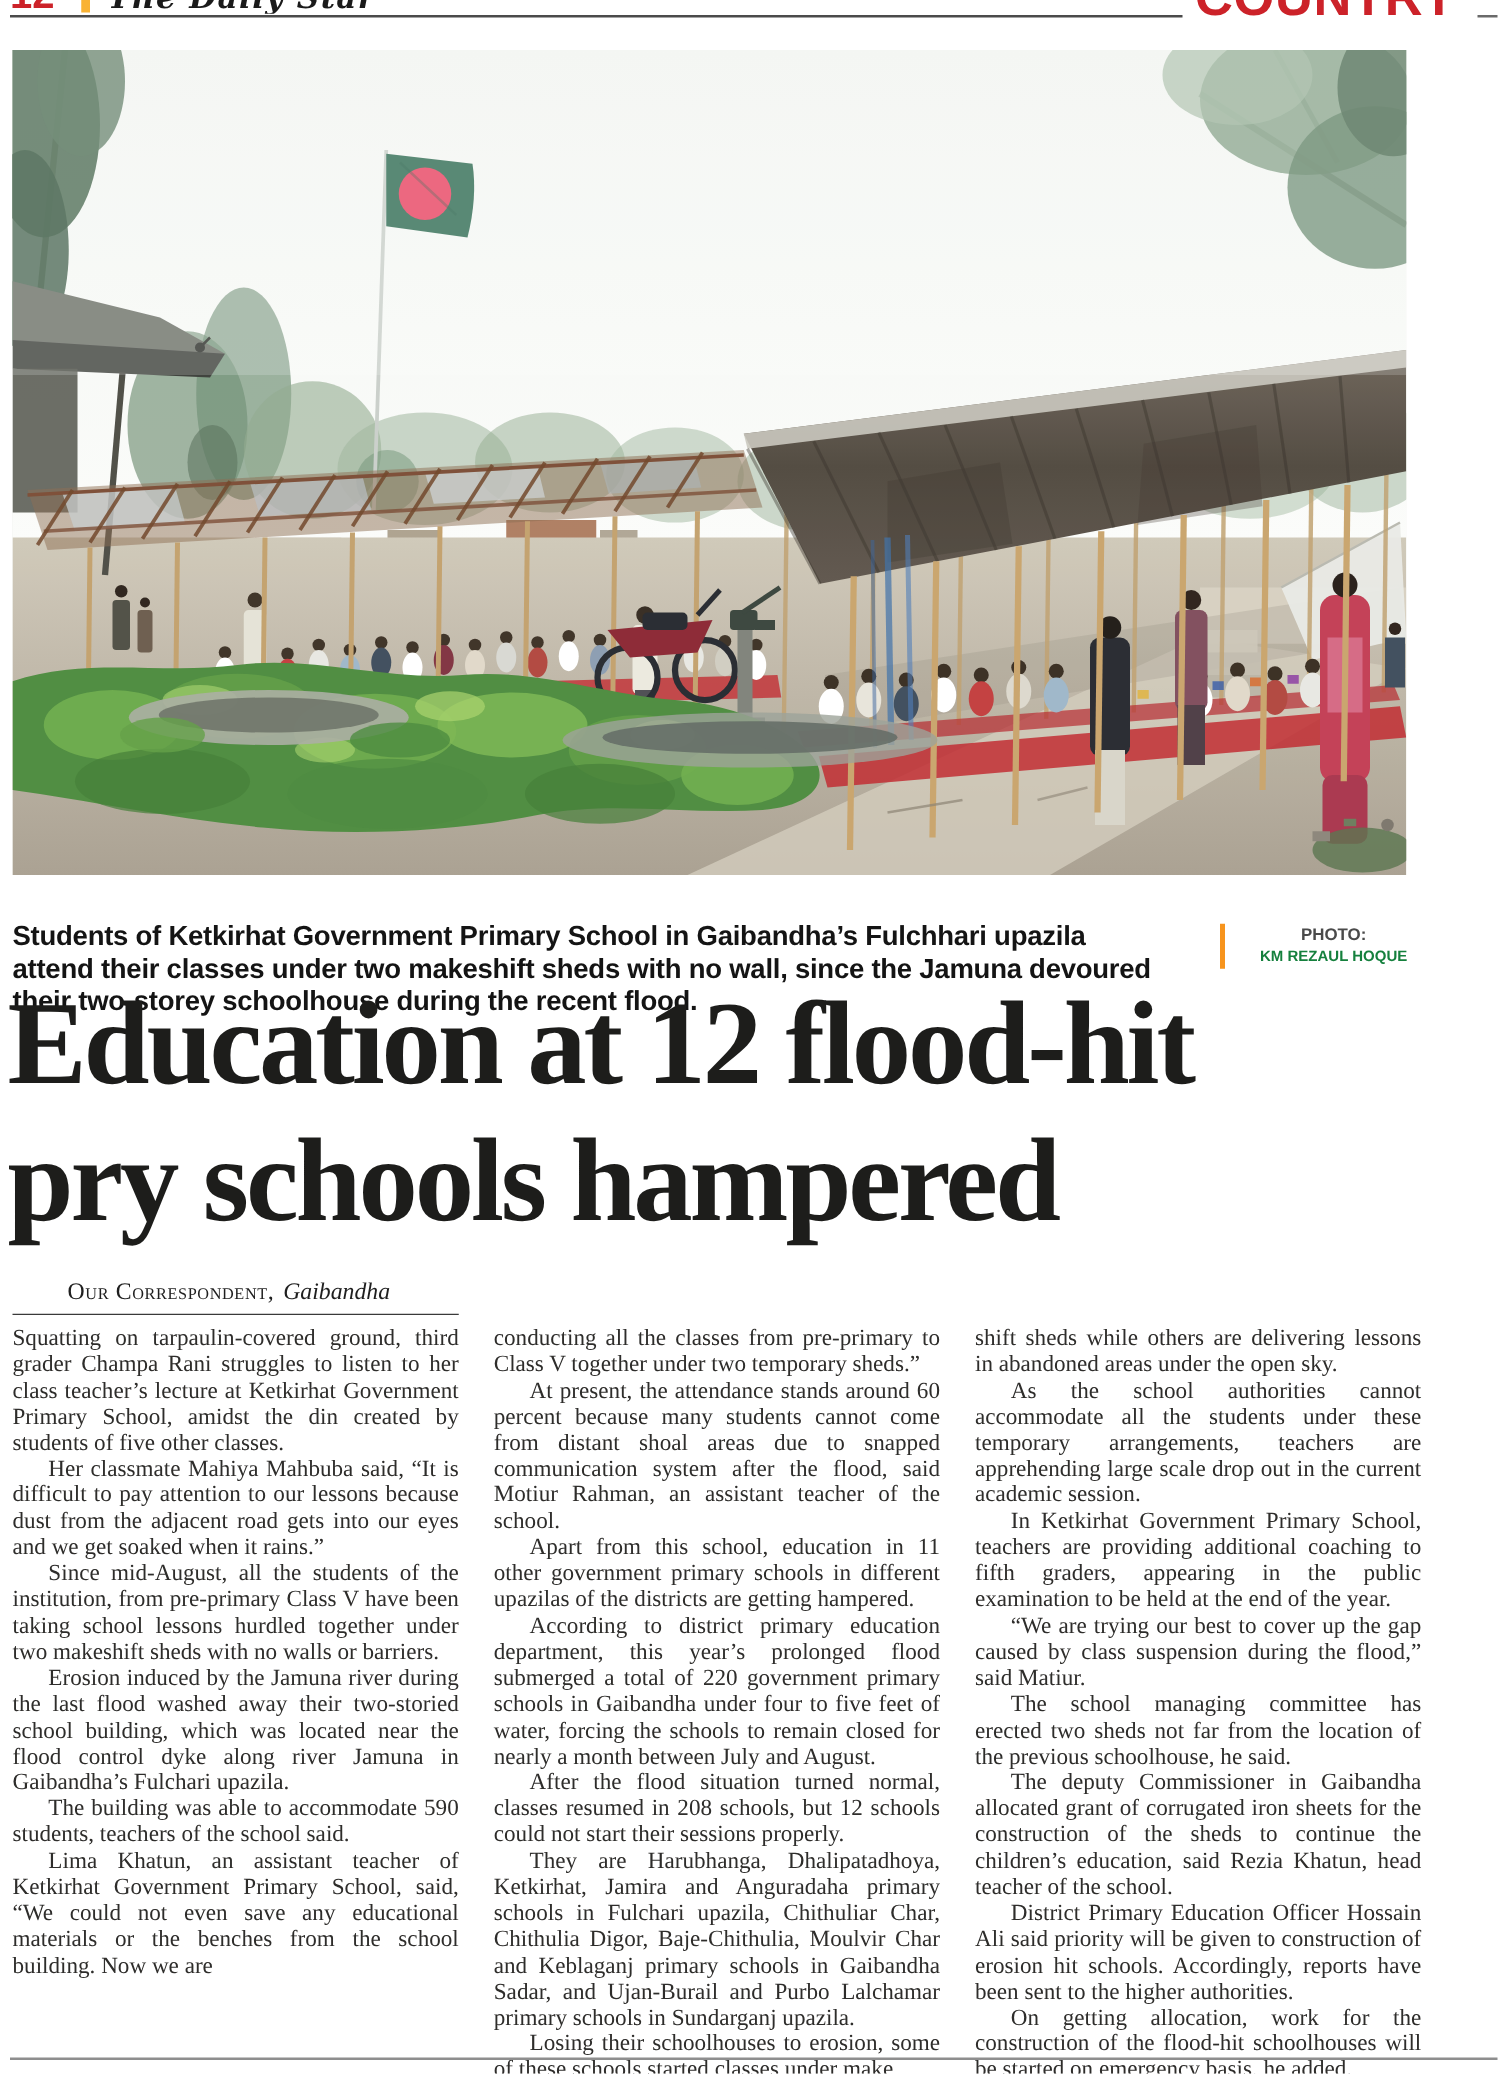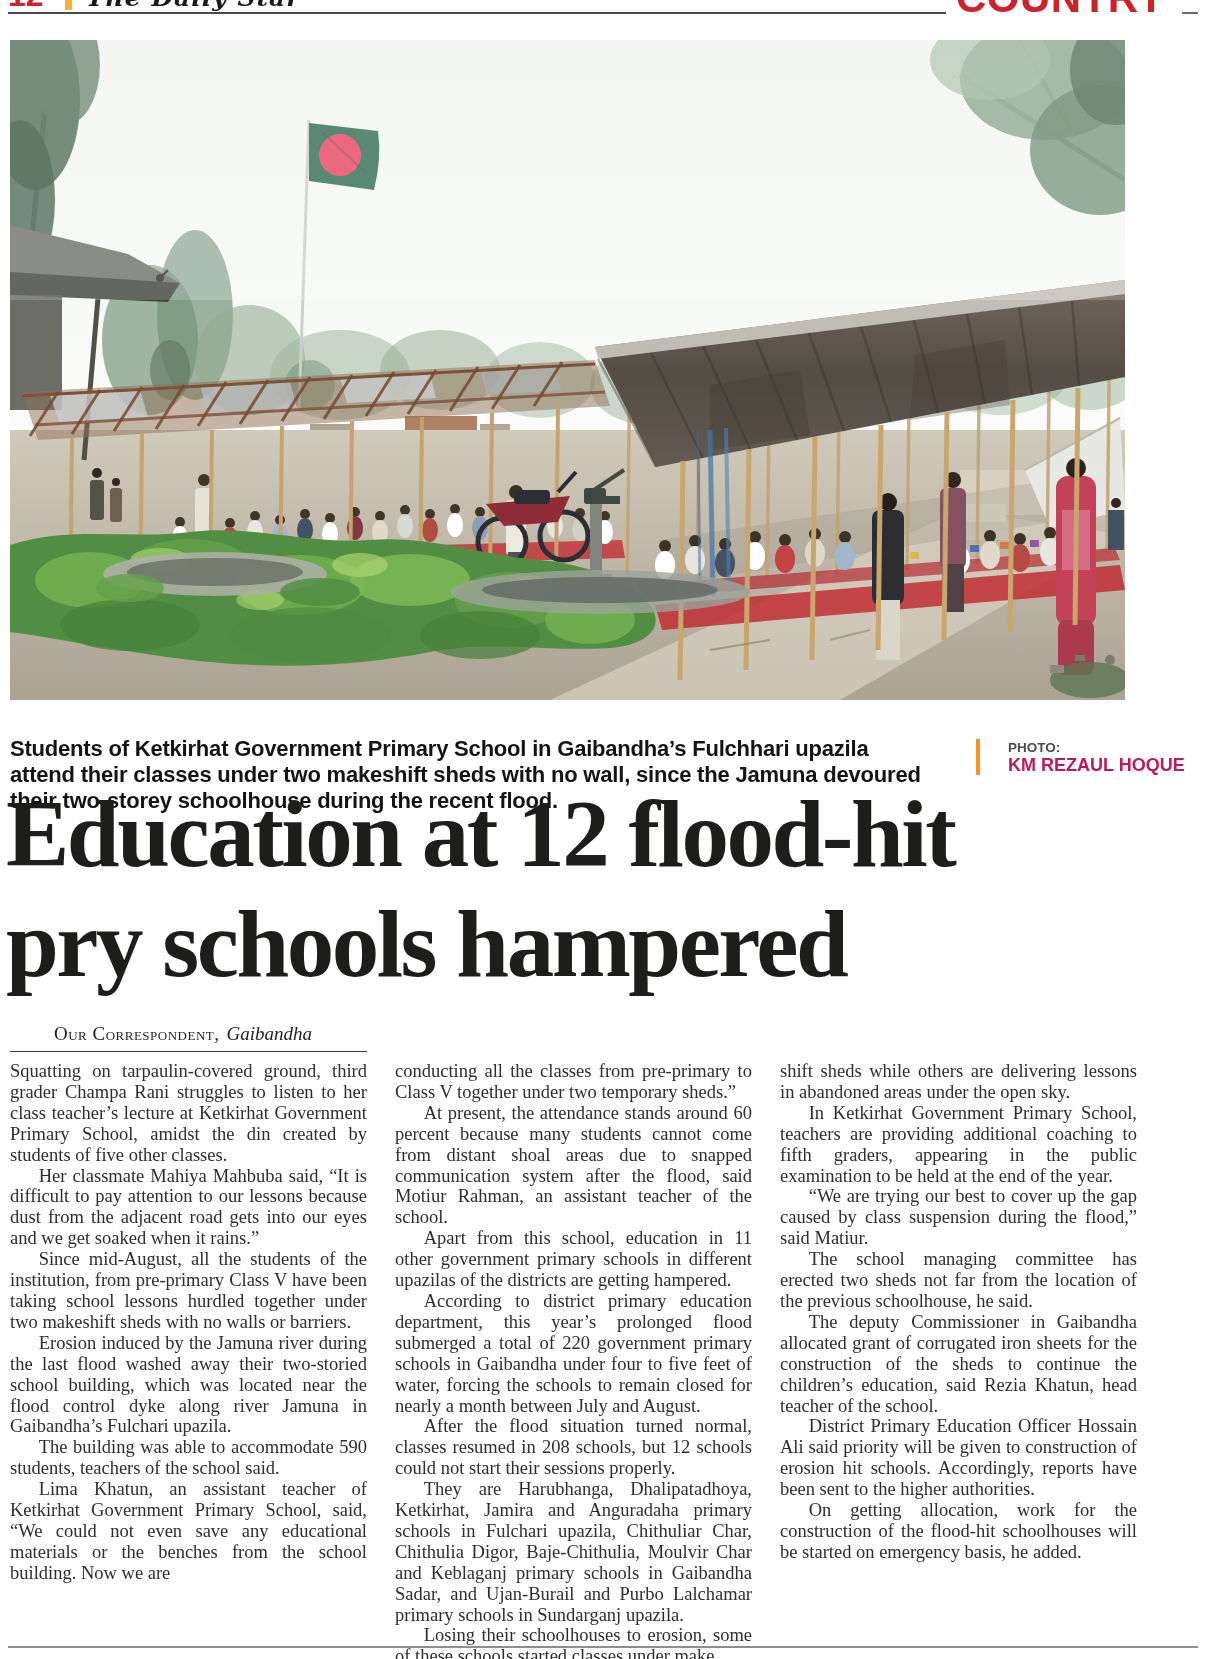--- a/index.html
+++ b/index.html
@@ -24,26 +24,26 @@
                             font-size:42px; line-height:42px; color:#cc2229; margin-top:-23px; letter-spacing:.5px; }
 
   
   .photo { position:absolute; top:40px; left:10px; width:1115px; height:660px; margin:0; background:#eef0ec; }
   .photo svg { display:block; width:100%; height:100%; }
 
   
   .caption-row { position:absolute; top:736px; left:10px; width:1186px; }
   .caption { margin:0; width:914px; font-family:"Liberation Sans",sans-serif; font-weight:bold;
              font-size:22px; line-height:26px; color:#141414; letter-spacing:-0.2px; }
-  .credit { position:absolute; left:966px; top:3px; display:flex; }
+  .credit { position:absolute; left:966px; top:3px; display:flex;text-align:center; }
   .credit-bar { width:4px; height:36px; background:#f7941d; margin-right:28px; }
   .credit-label { font-family:"Liberation Sans",sans-serif; font-weight:bold; font-size:13.5px;
                   color:#4a4a4a; line-height:17px; }
-  .credit-name { font-family:"Liberation Sans",sans-serif; font-weight:bold; font-size:18px;
-                 color:#be185d; line-height:18px; }
+  .credit-name { font-family:"Liberation Sans",sans-serif; font-weight:bold; font-size:12px;
+                 color:#15803d; line-height:18px; }
 
   
   .headline { position:absolute; top:779px; left:6px; width:1160px; margin:0;
               font-family:"Liberation Serif",serif; font-weight:bold; font-size:95px; line-height:110px;
               letter-spacing:-2.5px; color:#1d1d1b; }
   .hl-line { display:block; }
 
   
   .byline { position:absolute; top:1023px; left:10px; font-size:19px; color:#1f1f1f; }
   .byline-label { font-variant:small-caps; letter-spacing:.5px; font-weight:500;margin-left:44px; }
@@ -446,20 +446,21 @@
         <p>conducting all the classes from pre-primary to Class V together under two temporary sheds.”</p>
         <p>At present, the attendance stands around 60 percent because many students cannot come from distant shoal areas due to snapped communication system after the flood, said Motiur Rahman, an assistant teacher of the school.</p>
         <p>Apart from this school, education in 11 other government primary schools in different upazilas of the districts are getting hampered.</p>
         <p>According to district primary education department, this year’s prolonged flood submerged a total of 220 government primary schools in Gaibandha under four to five feet of water, forcing the schools to remain closed for nearly a month between July and August.</p>
         <p>After the flood situation turned normal, classes resumed in 208 schools, but 12 schools could not start their sessions properly.</p>
         <p>They are Harubhanga, Dhalipatadhoya, Ketkirhat, Jamira and Anguradaha primary schools in Fulchari upazila, Chithuliar Char, Chithulia Digor, Baje-Chithulia, Moulvir Char and Keblaganj primary schools in Gaibandha Sadar, and Ujan-Burail and Purbo Lalchamar primary schools in Sundarganj upazila.</p>
         <p>Losing their schoolhouses to erosion, some of these schools started classes under make</p>
       </div>
     <div class="col">
         <p>shift sheds while others are delivering lessons in abandoned areas under the open sky.</p>
+        <p>As the school authorities cannot accommodate all the students under these temporary arrangements, teachers are apprehending large scale drop out in the current academic session.</p>
         <p>In Ketkirhat Government Primary School, teachers are providing additional coaching to fifth graders, appearing in the public examination to be held at the end of the year.</p>
         <p>“We are trying our best to cover up the gap caused by class suspension during the flood,” said Matiur.</p>
         <p>The school managing committee has erected two sheds not far from the location of the previous schoolhouse, he said.</p>
         <p>The deputy Commissioner in Gaibandha allocated grant of corrugated iron sheets for the construction of the sheds to continue the children’s education, said Rezia Khatun, head teacher of the school.</p>
         <p>District Primary Education Officer Hossain Ali said priority will be given to construction of erosion hit schools. Accordingly, reports have been sent to the higher authorities.</p>
         <p>On getting allocation, work for the construction of the flood-hit schoolhouses will be started on emergency basis, he added.</p>
       </div>
   </div>
 
   <div class="bottom-rule"></div>

